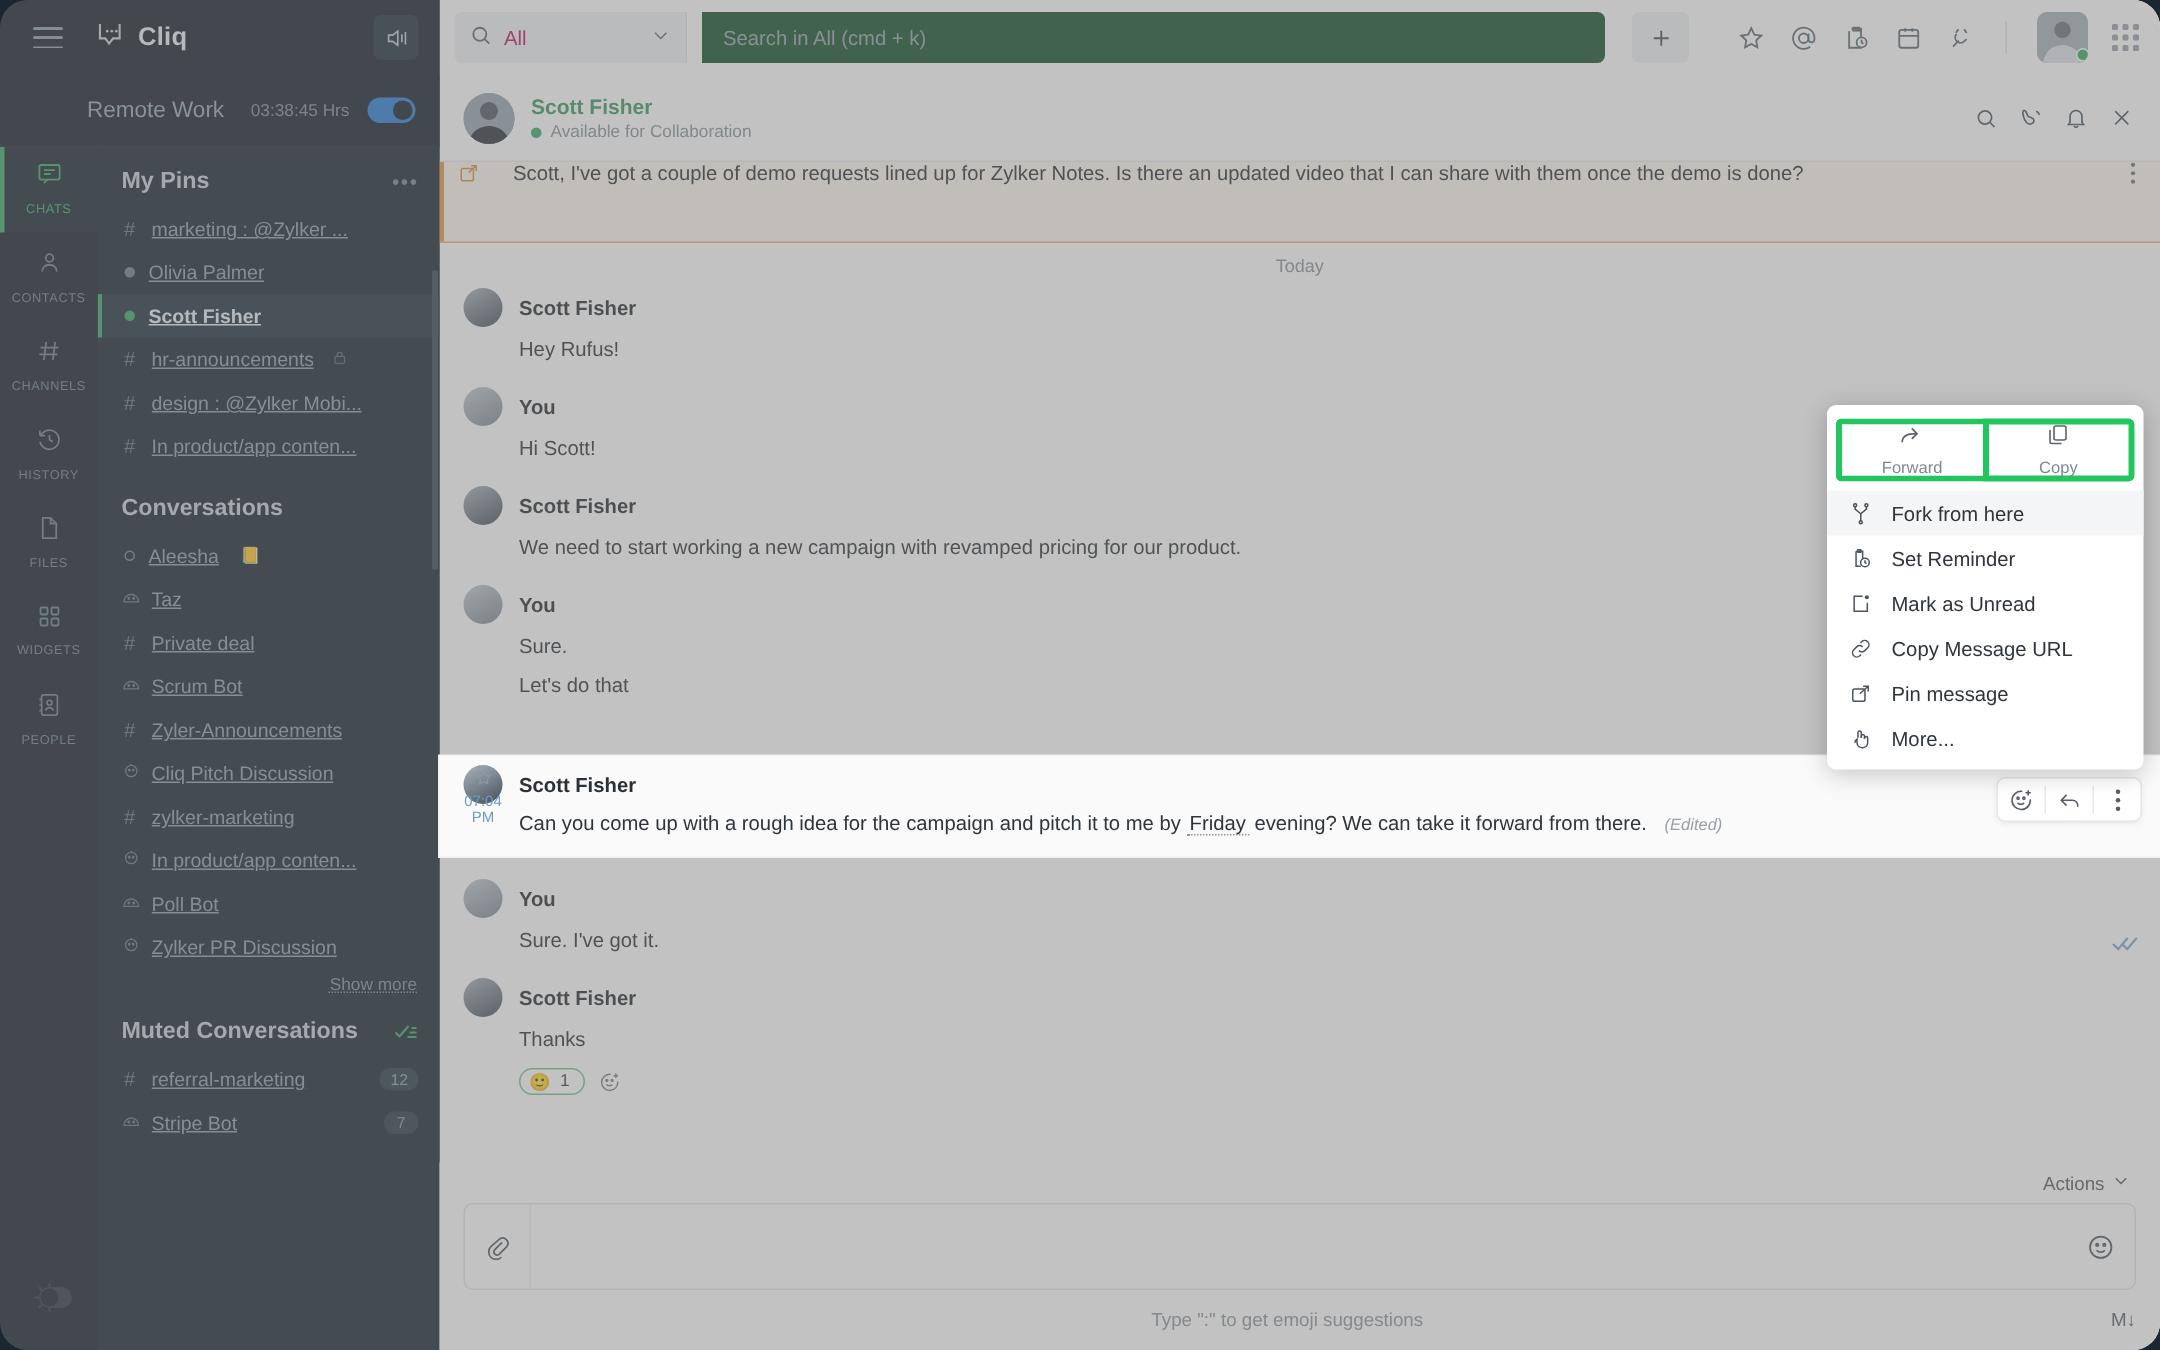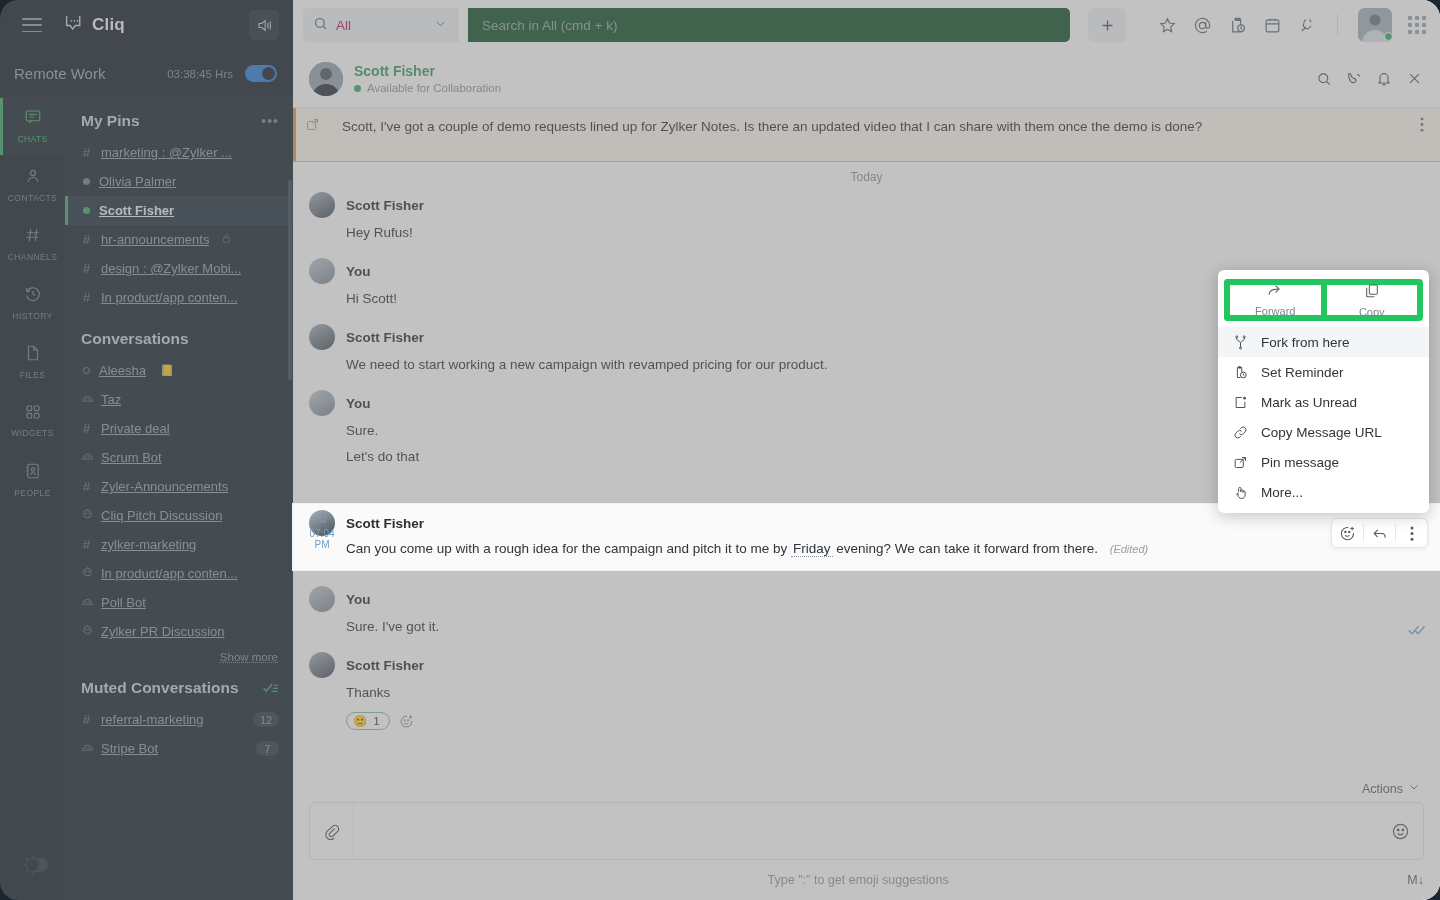--- a/index.html
+++ b/index.html
@@ -75,21 +75,21 @@
   }
   .status-strip {
     position:absolute; left:0; top:50px;
     width:293px; height:48px;
     background:#16222b;
     display:flex; align-items:center;
     padding:0 16px 0 14px;
     border-bottom:1px solid #1e2b35;
     z-index:6;
   }
-  .status-name { color:#95a8b4; font-size:15px; }
+  .status-name { color:#95a8b4; font-size:15px;margin-left:44px; }
   .status-time { color:#7d919d; font-size:11.5px; margin-left:auto; margin-right:12px; }
   .switch {
     width:32px; height:17px; border-radius:9px;
     background:#2a7fd4; position:relative; cursor:pointer;
   }
   .switch .knob { position:absolute; right:2px; top:2px; width:13px; height:13px; border-radius:50%; background:#16222b;}
 
   .sb-scroll { position:absolute; top:98px; left:0; width:228px; bottom:0; overflow:hidden;}
   .sb-head {
     display:flex; align-items:center;
@@ -176,21 +176,21 @@
   .ch-name { color:#3f9a63; font-size:14px; font-weight:bold; line-height:16px;}
   .ch-status { color:#8b959d; font-size:11.5px; display:flex; align-items:center; gap:6px; margin-top:3px;}
   .ch-status .d { width:7px; height:7px; border-radius:50%; background:#3faa6a;}
   .ch-actions { margin-left:auto; display:flex; gap:6px; }
   .ch-btn { width:24px; height:24px; display:flex; align-items:center; justify-content:center; cursor:pointer; color:#4c5a64;}
 
   
   .pinned {
     height:54px; background:#fdf7f1;
     border-bottom:1px solid #e8b583;
-    display:flex; align-items:center;
+    display:flex; 
     padding:0 16px 16px 12px; position:relative;
   }
   .pinned::before{content:"";position:absolute;left:0;top:0;width:3px;height:100%;background:#e09a4e;}
   .pin-ico { color:#d9923f; margin-right:22px; flex:none; }
   .pin-text { color:#2d3338; font-size:13.5px; }
   .pin-more { margin-left:auto; color:#6d7780; cursor:pointer; letter-spacing:1px;}
 
   .day-divider { text-align:center; color:#8c959c; font-size:12px; padding:8px 0 2px; }
 
   
@@ -233,21 +233,21 @@
   .ctx {
     position:absolute; left:1218px; top:270px;
     width:211px;
     background:#fff; border-radius:6px;
     box-shadow:0 3px 16px rgba(0,0,0,.22);
     padding:6px 0 6px;
     z-index:40;
   }
   .ctx-top { display:flex; padding: 3px 6px 0; gap:0; }
   .ctx-top .cell {
-    flex:1; height:42px; border:6px solid #22c55e;
+    flex:1; height:42px; border:4px solid #22c55e;
     display:flex; flex-direction:column; align-items:center; justify-content:center;
     gap:3px; cursor:pointer; color:#5a636b;
   }
   .ctx-top .cell:first-child { border-radius:4px 0 0 4px; border-right:none;}
   .ctx-top .cell:last-child  { border-radius:0 4px 4px 0;}
   .ctx-top .lbl { font-size:11px; color:#7d868e; }
   .ctx-item {
     display:flex; align-items:center; gap:13px;
     height:30px; padding:0 14px;
     font-size:13.5px; color:#2f353a; cursor:pointer;

